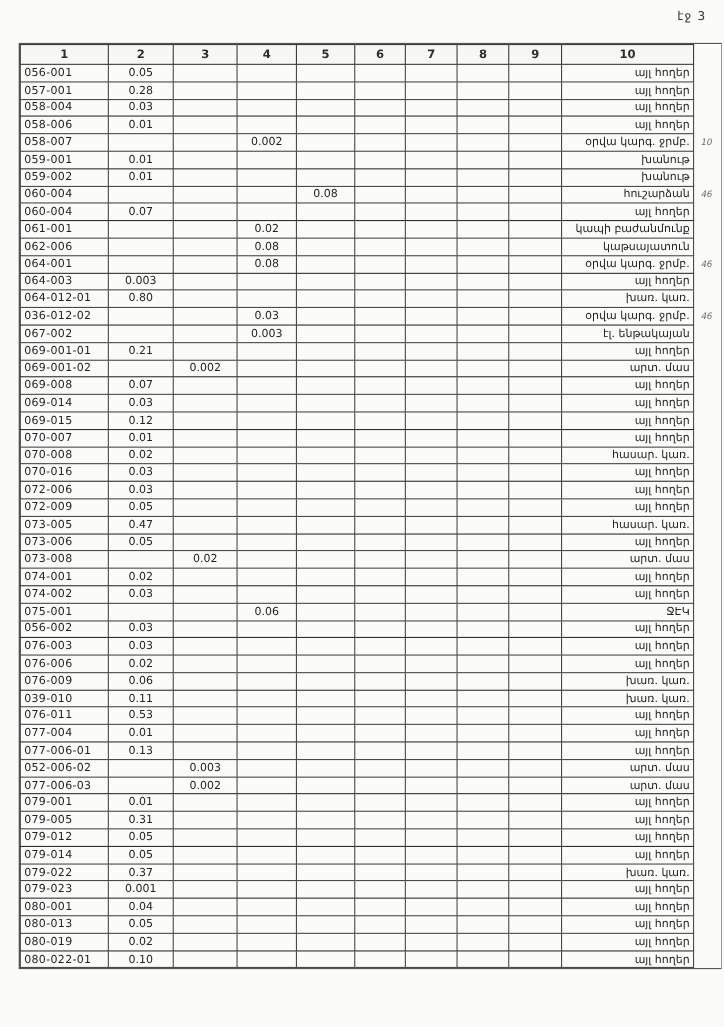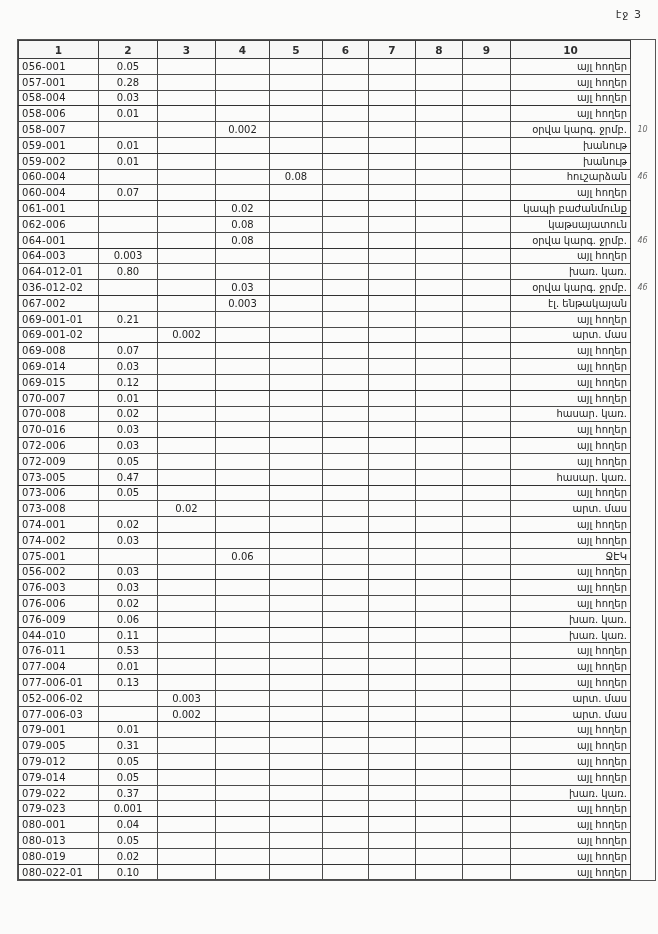--- a/index.html
+++ b/index.html
@@ -542,21 +542,21 @@
         <td class="c-val"></td>
         <td class="c-val"></td>
         <td class="c-val"></td>
         <td class="c-val"></td>
         <td class="c-val"></td>
         <td class="c-val"></td>
         <td class="c-type">խառ. կառ.</td>
         <td class="c-margin"></td>
       </tr>
       <tr>
-        <td class="c-code">044-010</td>
+        <td class="c-code">039-010</td>
         <td class="c-val">0.11</td>
         <td class="c-val"></td>
         <td class="c-val"></td>
         <td class="c-val"></td>
         <td class="c-val"></td>
         <td class="c-val"></td>
         <td class="c-val"></td>
         <td class="c-val"></td>
         <td class="c-type">խառ. կառ.</td>
         <td class="c-margin"></td>

